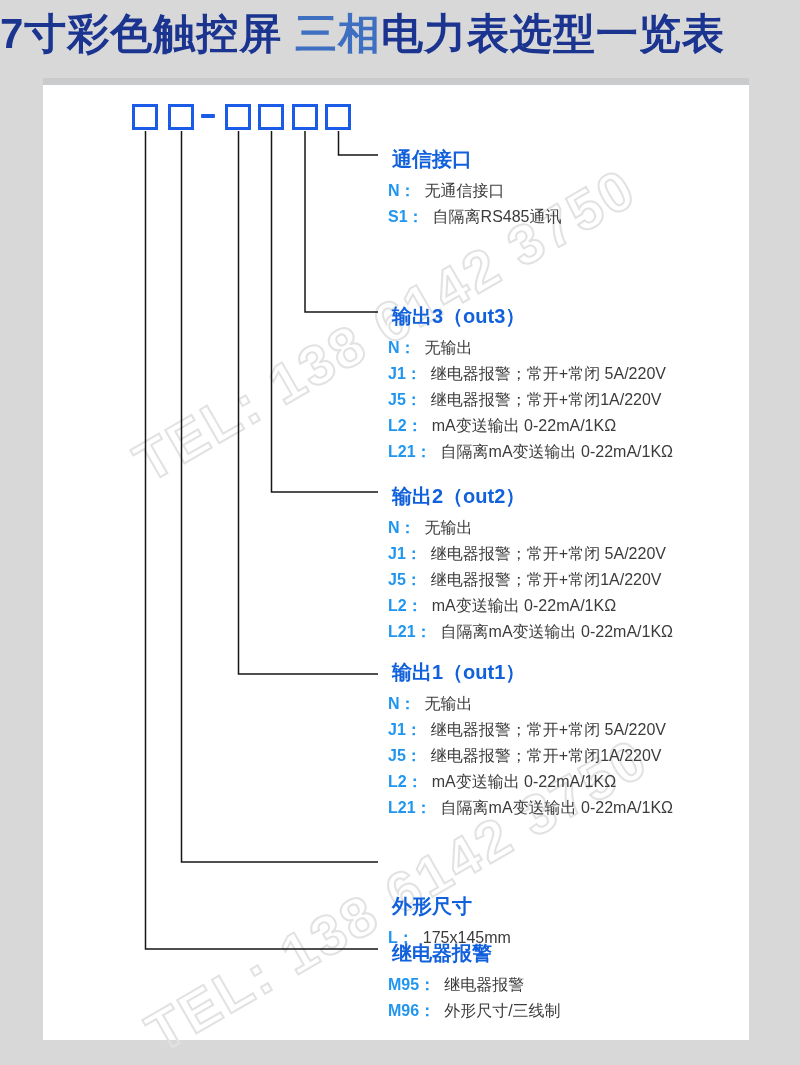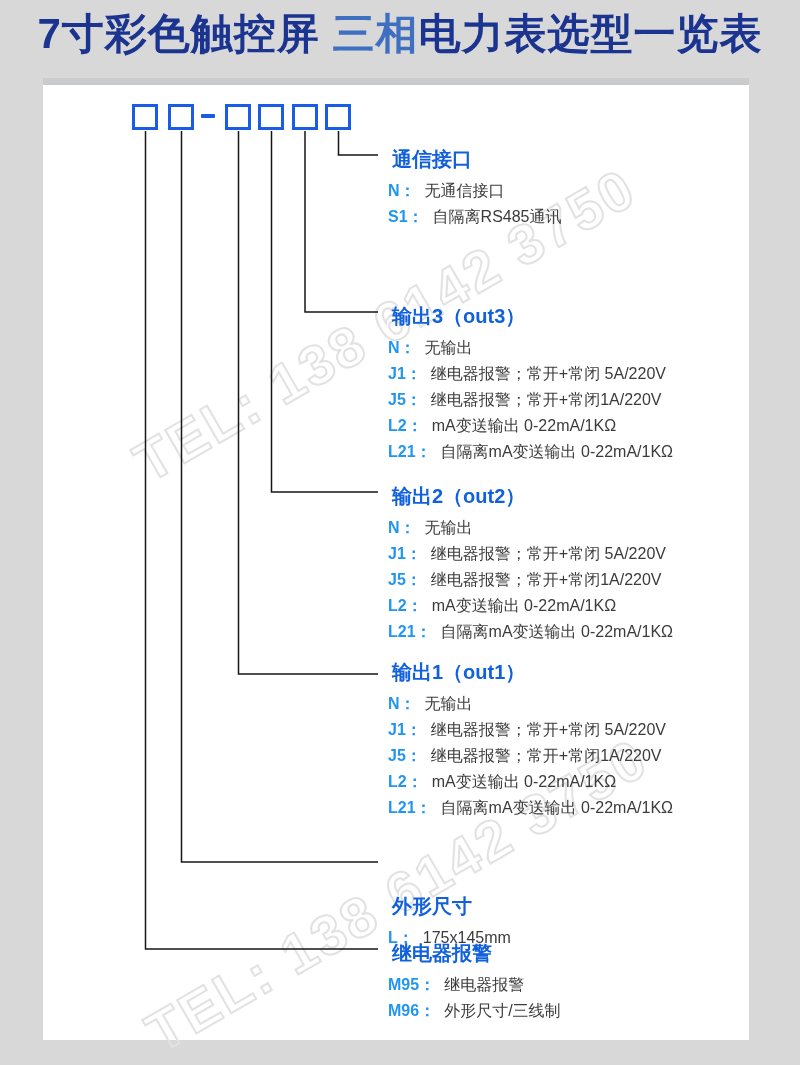--- a/index.html
+++ b/index.html
@@ -5,21 +5,21 @@
   html,body{margin:0;padding:0;}
   body{
     width:800px;height:1065px;position:relative;overflow:hidden;
     background:var(--page-bg,#d8d8d8);
     font-family:"Liberation Sans","DejaVu Sans",sans-serif;
     -webkit-font-smoothing:antialiased;
   }
   
   .page-title{
     position:absolute;top:6px;left:0;width:800px;margin:0;
-    text-align:center;font-size:42px;font-weight:800;letter-spacing:1px;
+    text-align:left;font-size:42px;font-weight:800;letter-spacing:1px;
     color:var(--title-navy,#1a3490);white-space:nowrap;
   }
   .page-title .hl{color:var(--title-highlight,#3e6fc1);}
   
   .card{
     position:absolute;left:43px;top:85px;width:706px;height:955px;
     background:var(--card-bg,#ffffff);
   }
   .card::before{ 
     content:"";position:absolute;left:0;right:0;top:-7px;height:7px;

